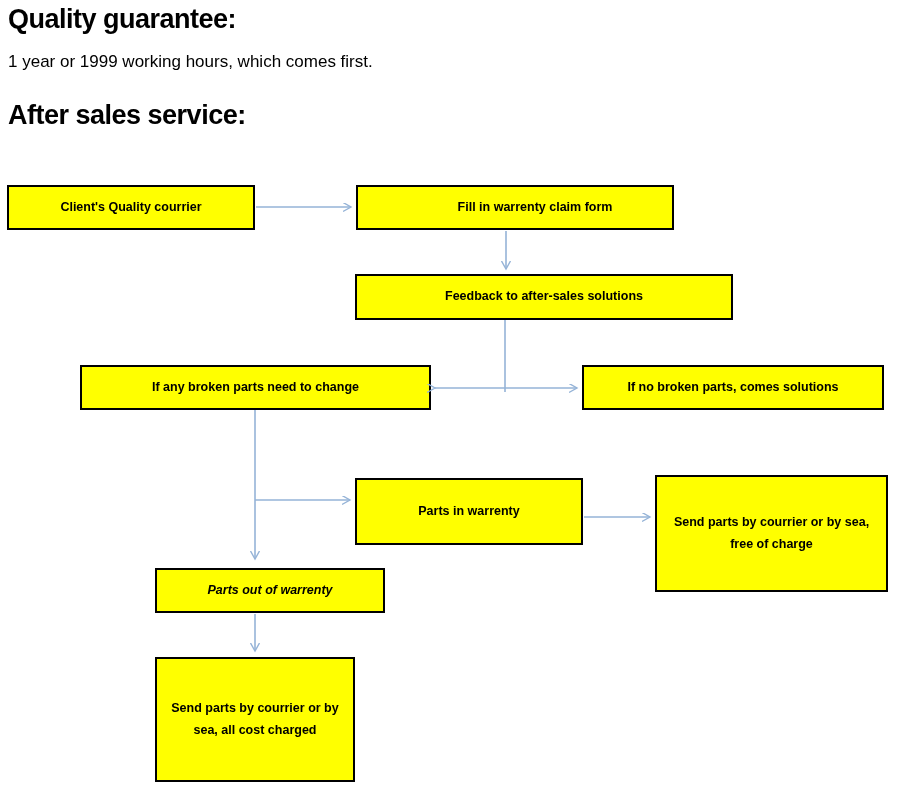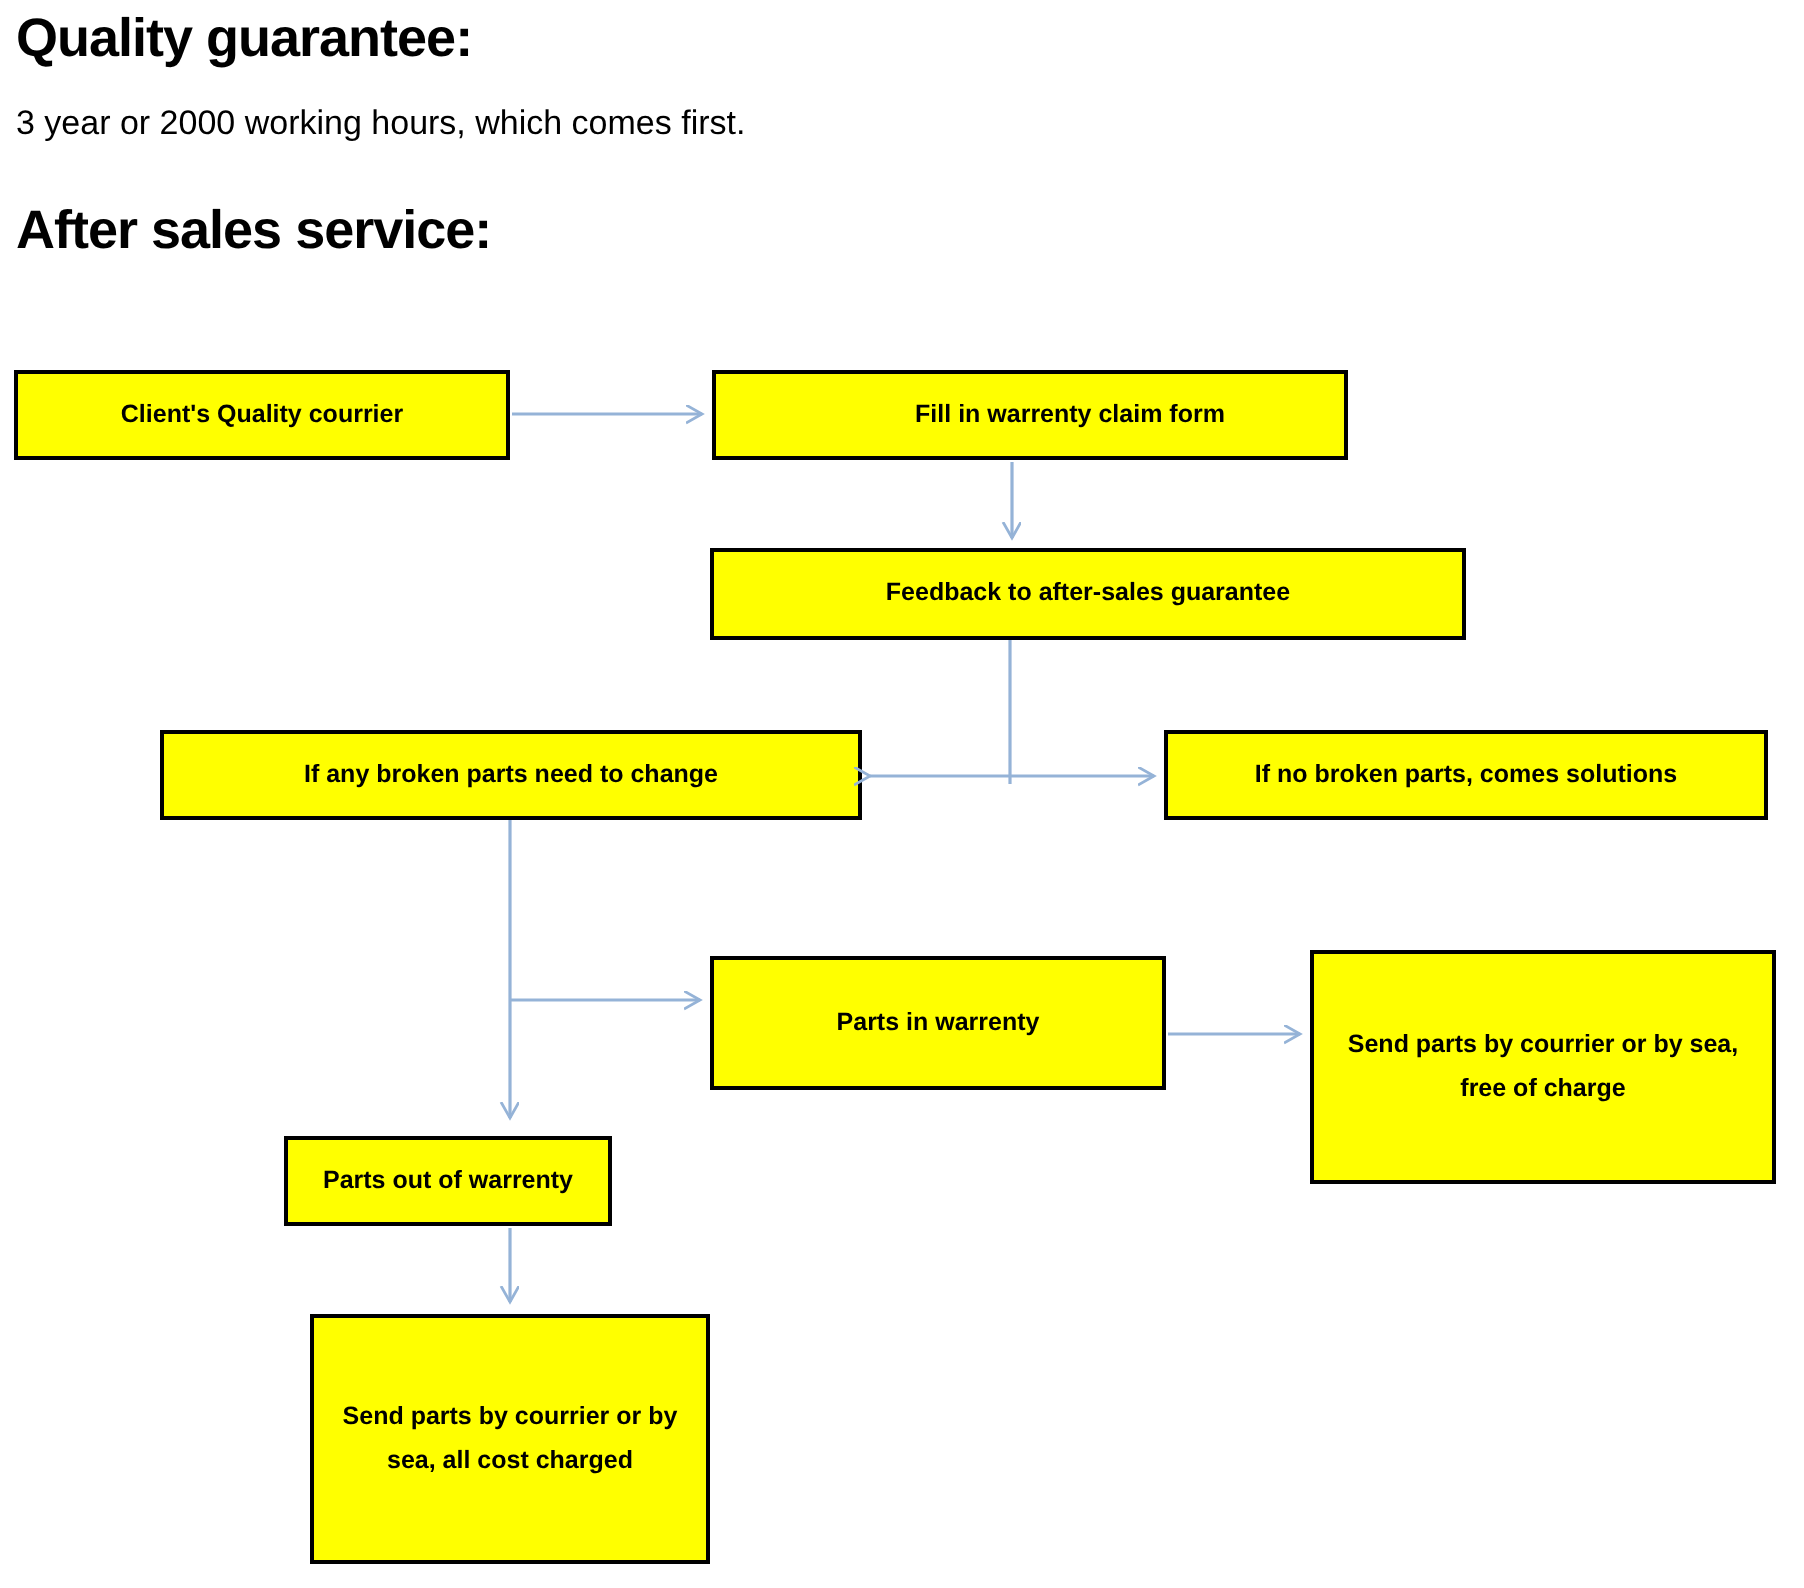--- a/index.html
+++ b/index.html
@@ -57,41 +57,41 @@
     pointer-events: none;
   }
 </style>
 </head>
 <body>
 
 <div class="page">
 
   <h1 class="h-title" style="top:4px;">Quality guarantee:</h1>
 
-  <p class="h-sub" style="top:52px;">3 year or 2000 working hours, which comes first.</p>
+  <p class="h-sub" style="top:52px;">1 year or 1999 working hours, which comes first.</p>
 
   <h2 class="h-title" style="top:100px;">After sales service:</h2>
 
   <div>
 
     <div class="flow-node" style="left:7px;  top:185px; width:248px; height:45px;">Client's Quality courrier</div>
 
     <div class="flow-node" style="left:356px; top:185px; width:318px; height:45px;padding-left:44px;">Fill in warrenty claim form</div>
 
-    <div class="flow-node" style="left:355px; top:274px; width:378px; height:46px;">Feedback to after-sales guarantee</div>
+    <div class="flow-node" style="left:355px; top:274px; width:378px; height:46px;">Feedback to after-sales solutions</div>
 
     <div class="flow-node" style="left:80px;  top:365px; width:351px; height:45px;">If any broken parts need to change</div>
 
     <div class="flow-node" style="left:582px; top:365px; width:302px; height:45px;">If no broken parts, comes solutions</div>
 
     <div class="flow-node" style="left:355px; top:478px; width:228px; height:67px;">Parts in warrenty</div>
 
     <div class="flow-node" style="left:655px; top:475px; width:233px; height:117px;">Send parts by courrier or by sea, free of charge</div>
 
-    <div class="flow-node" style="left:142px; top:568px; width:164px; height:45px;">Parts out of warrenty</div>
+    <div class="flow-node" style="left:155px; top:568px; width:230px; height:45px;font-style:italic;">Parts out of warrenty</div>
 
     <div class="flow-node" style="left:155px; top:657px; width:200px; height:125px;">Send parts by courrier or by sea, all cost charged</div>
 
     <svg class="arrows" width="902" height="794" viewBox="0 0 902 794">
       <defs>
         <marker id="chev" markerWidth="10" markerHeight="10" refX="8" refY="4.5" orient="auto" markerUnits="userSpaceOnUse">
           <path d="M0,0 L8,4.5 L0,9" fill="none" stroke="#95B3D7" stroke-width="1.4"></path>
         </marker>
       </defs>
       <g stroke="#95B3D7" stroke-width="1.6" fill="none">

